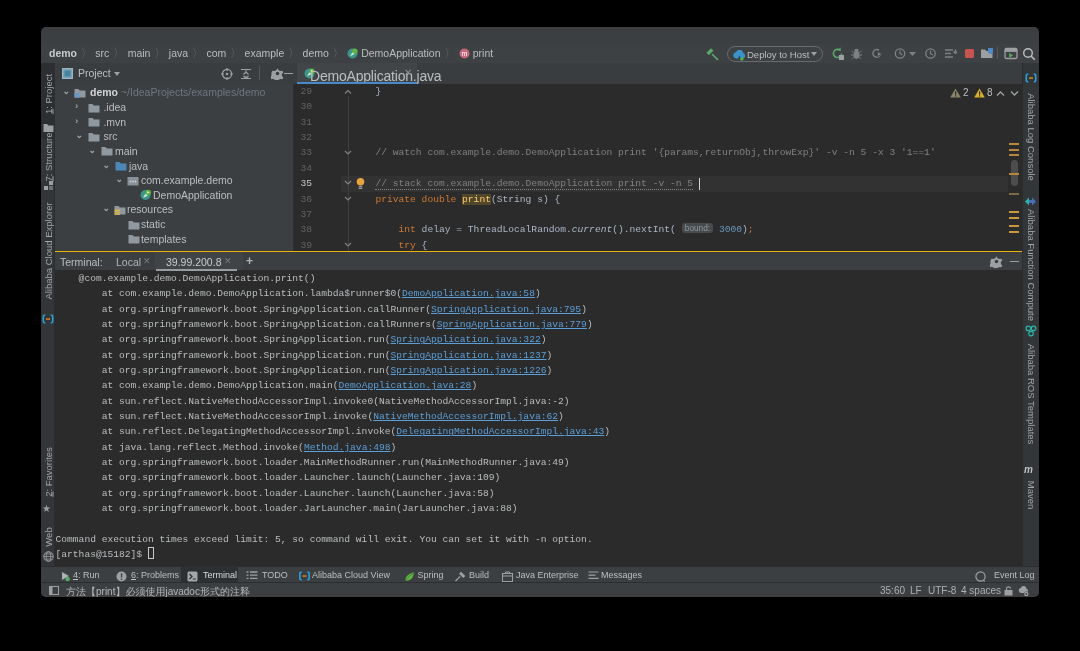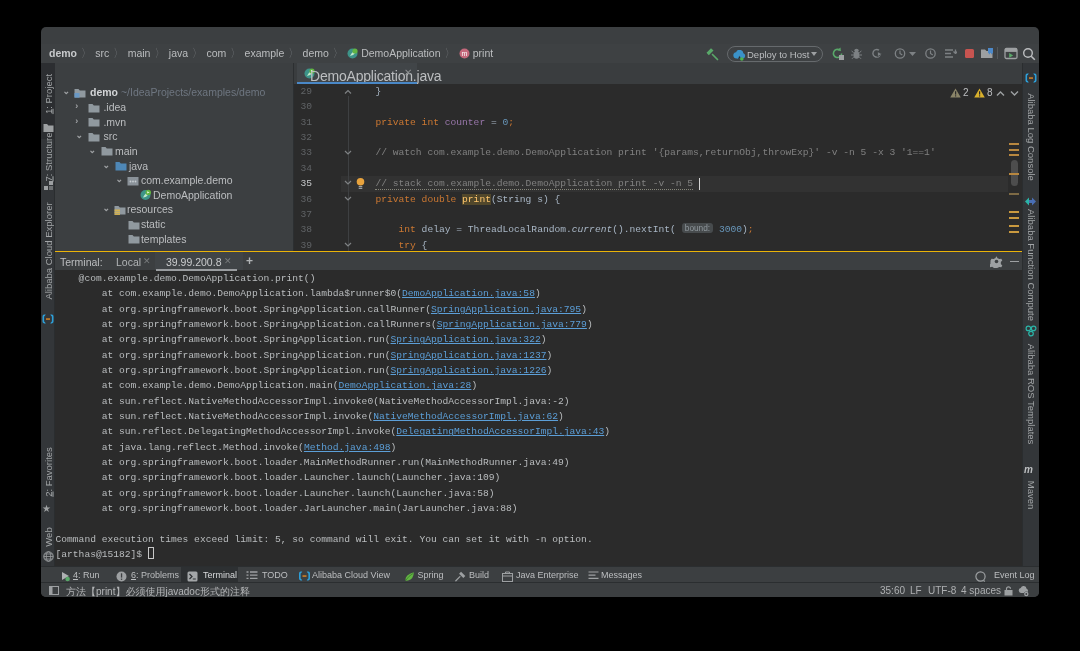--- a/index.html
+++ b/index.html
@@ -159,20 +159,42 @@
   <div class="vtextR" style="left:989.5px;top:238px">Alibaba Function Compute</div>
   <svg class="abs" style="left:983.5px;top:298px" width="12" height="12" viewBox="0 0 12 12">
       <circle cx="3.4" cy="3.4" r="2.3" fill="none" stroke="#2bb5a8" stroke-width="1.2"></circle>
       <circle cx="8.6" cy="3.4" r="2.3" fill="none" stroke="#2bb5a8" stroke-width="1.2"></circle>
       <circle cx="6" cy="8.6" r="2.3" fill="none" stroke="#2bb5a8" stroke-width="1.2"></circle>
     </svg>
   <div class="vtextR" style="left:989.5px;top:366.5px">Alibaba ROS Templates</div>
   <div class="abs" style="left:983px;top:437px;font-size:10px;font-style:italic;font-weight:bold;color:#bcbec0">m</div>
   <div class="vtextR" style="left:989.5px;top:467.5px">Maven</div>
   <div id="proj">
+    <div id="projhead">
+      <svg class="abs" style="left:7px;top:5px" width="11" height="11">
+          <rect x="0.5" y="0.5" width="10" height="10" fill="#7ca1b8" stroke="#9db6c5"></rect>
+          <rect x="2.5" y="2.5" width="6" height="6" fill="#44859e"></rect>
+        </svg>
+      <div class="abs" style="left:23px;top:3.5px;font-size:10.5px;color:#bcbec0">Project</div>
+      <div class="abs" style="left:59px;top:8.5px;width:0;height:0;border-left:3.5px solid transparent;border-right:3.5px solid transparent;border-top:4px solid #9da0a2"></div>
+      <svg class="abs" style="left:166px;top:5px" width="12" height="12" viewBox="0 0 12 12">
+          <circle cx="6" cy="6" r="4.6" stroke="#9da0a2" stroke-width="1.2" fill="none"></circle>
+          <path d="M6 0 V3 M6 9 V12 M0 6 H3 M9 6 H12" stroke="#9da0a2" stroke-width="1.2"></path>
+          <circle cx="6" cy="6" r="1.2" fill="#9da0a2"></circle>
+        </svg>
+      <svg class="abs" style="left:185px;top:5px" width="12" height="12" viewBox="0 0 12 12">
+          <path d="M1 1.5 H11 M6 4 V1.5 M3.5 6.5 L6 4 L8.5 6.5 M1 10.5 H11 M6 8 V10.5 M3.5 8 L6 10.5 L8.5 8" stroke="#9da0a2" stroke-width="1.1" fill="none"></path>
+        </svg>
+      <div class="abs" style="left:204px;top:3px;width:1px;height:14px;background:#55585a"></div>
+      <svg class="abs" style="left:216px;top:4px" width="13" height="13" viewBox="0 0 13 13">
+          <path d="M6.5 1.2 l1 2 a3.8 3.8 0 0 1 1.6 .9 l2.2-.4 1 1.8 -1.5 1.6 a4 4 0 0 1 0 1.8 l1.5 1.6 -1 1.8 -2.2-.4 a3.8 3.8 0 0 1 -1.6 .9 l-1 2 -2-.1 -.8-2 a3.8 3.8 0 0 1 -1.5-.9 l-2.2 .4 -1-1.8 1.5-1.6 a4 4 0 0 1 0-1.8 L.5 5.5 l1-1.8 2.2 .4 a3.8 3.8 0 0 1 1.5-.9 Z" fill="#9da0a2"></path>
+          <circle cx="6.5" cy="6.5" r="1.8" fill="#3a3d3f"></circle>
+        </svg>
+      <div class="abs" style="left:229px;top:9.5px;width:9px;height:1.6px;background:#9da0a2"></div>
+    </div>
     <div id="tree">
       <div class="trow" style="top:1.4px">
           <span class="chev" style="left:6.5px;top:-1px">⌄</span>
           <svg class="ticon" style="left:19px">
             <path d="M0.5 2 h4 l1.3 1.6 H11.5 v7 H0.5 Z" fill="#90999f"></path>
             <rect x="0.5" y="6" width="5" height="4.6" fill="#6998c5"></rect>
           </svg>
           <span style="left:35px;position:absolute"><b style="color:#d2d4d6">demo</b> <span class="gray">~/IdeaProjects/examples/demo</span></span>
         </div>
       <div class="trow" style="top:16px">
@@ -294,21 +316,20 @@
         </svg>
       <svg class="abs" style="left:49px;top:156px" width="10" height="10" viewBox="0 0 10 10">
           <path d="M2 3 L5 6 L8 3" stroke="#7e8183" stroke-width="1.2" fill="none"></path>
         </svg>
       <svg class="abs" style="left:61px;top:93px" width="11" height="13" viewBox="0 0 11 13">
           <circle cx="5.5" cy="4.8" r="3.8" fill="#e8a33d"></circle>
           <rect x="3.7" y="9" width="3.6" height="1.2" fill="#9da0a2"></rect>
           <rect x="3.7" y="10.8" width="3.6" height="1.2" fill="#9da0a2"></rect>
         </svg>
       <div class="cl" style="top:0;left:58.3px">    }</div>
-      <div class="cl" style="top:30.72px;left:58.3px">    <span class="k">private int</span> <span class="f">counter</span> = <span class="n">0</span><span class="k">;</span></div>
       <div class="cl" style="top:61.44px;left:58.3px"><span class="c">    // watch com.example.demo.DemoApplication print '{params,returnObj,throwExp}' -v -n 5 -x 3 '1==1'</span></div>
       <div class="cl" style="top:92.16px;left:58.3px">    <span class="c" style="border-bottom:1px dotted #86867a">// stack com.example.demo.DemoApplication print -v -n 5</span></div>
       <div class="abs" style="left:405px;top:93.5px;width:1px;height:12.5px;background:#d4d4d4"></div>
       <div class="cl" style="top:107.52px;left:58.3px">    <span class="k">private double</span> <span style="color:#ffc66d;background:#51472b">print</span>(String s) {</div>
       <div class="cl" style="top:138.24px;left:58.3px">        <span class="k">int</span> delay = ThreadLocalRandom.<span class="i">current</span>().nextInt(<span style="display:inline-block;background:#474b4d;color:#8f979c;border-radius:3px;font-family:'Liberation Sans';font-size:8.3px;line-height:10px;padding:0 3px;margin-left:6px;vertical-align:1px">bound:</span> <span class="n">3000</span>)<span class="k">;</span></div>
       <div class="cl" style="top:153.6px;left:58.3px">        <span class="k">try</span> {</div>
 
       <div class="abs" style="left:656px;top:3px;width:70px;height:13px;font-size:10px;color:#bcbec0">
         <svg class="abs" style="left:0;top:1px" width="11" height="10">
             <path d="M5.5 0.5 L10.8 9.5 H0.2 Z" fill="#8a8468"></path>

